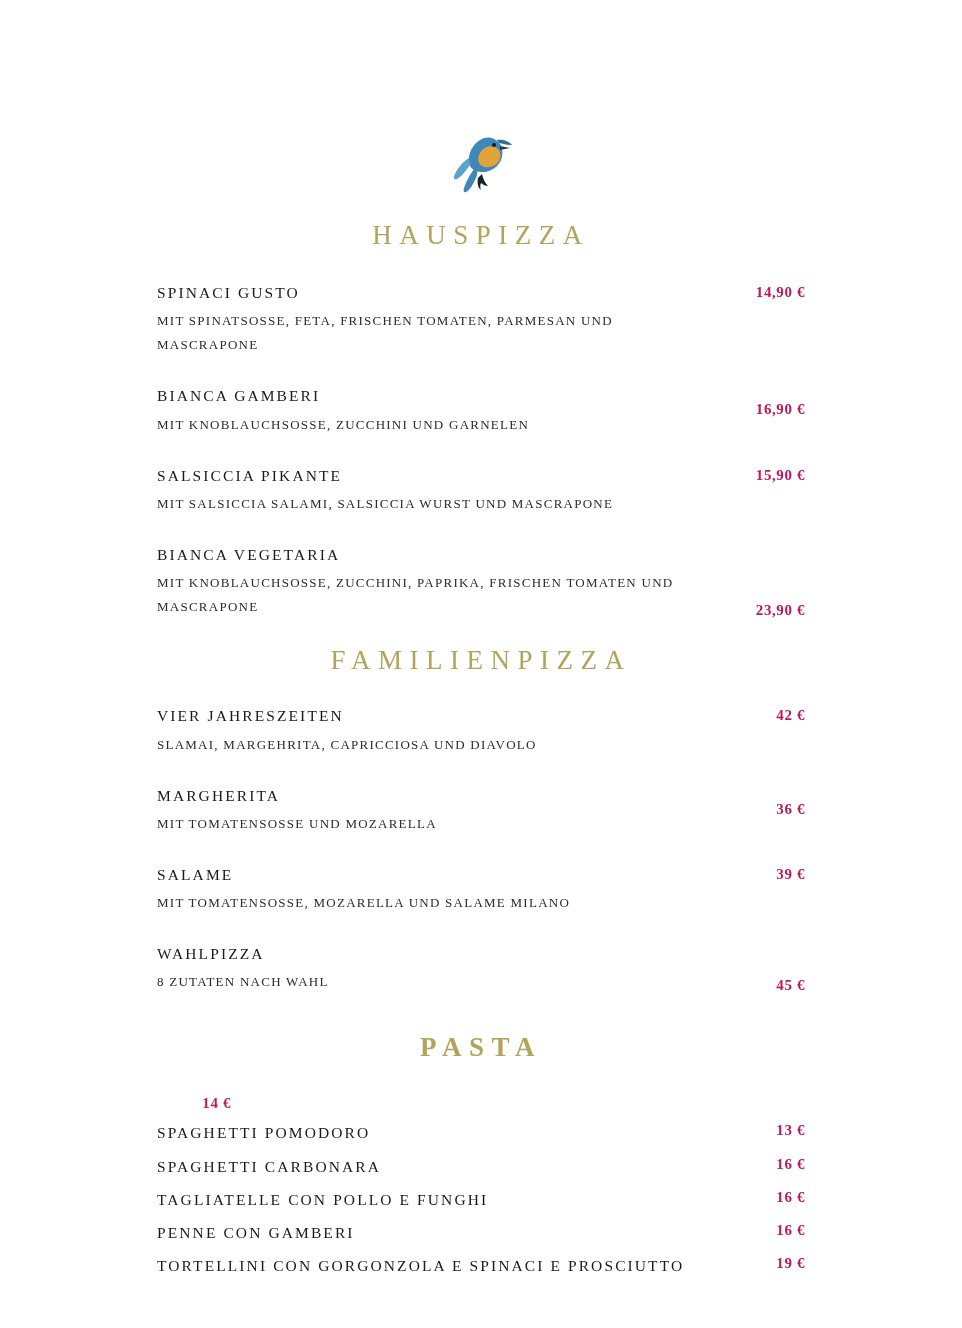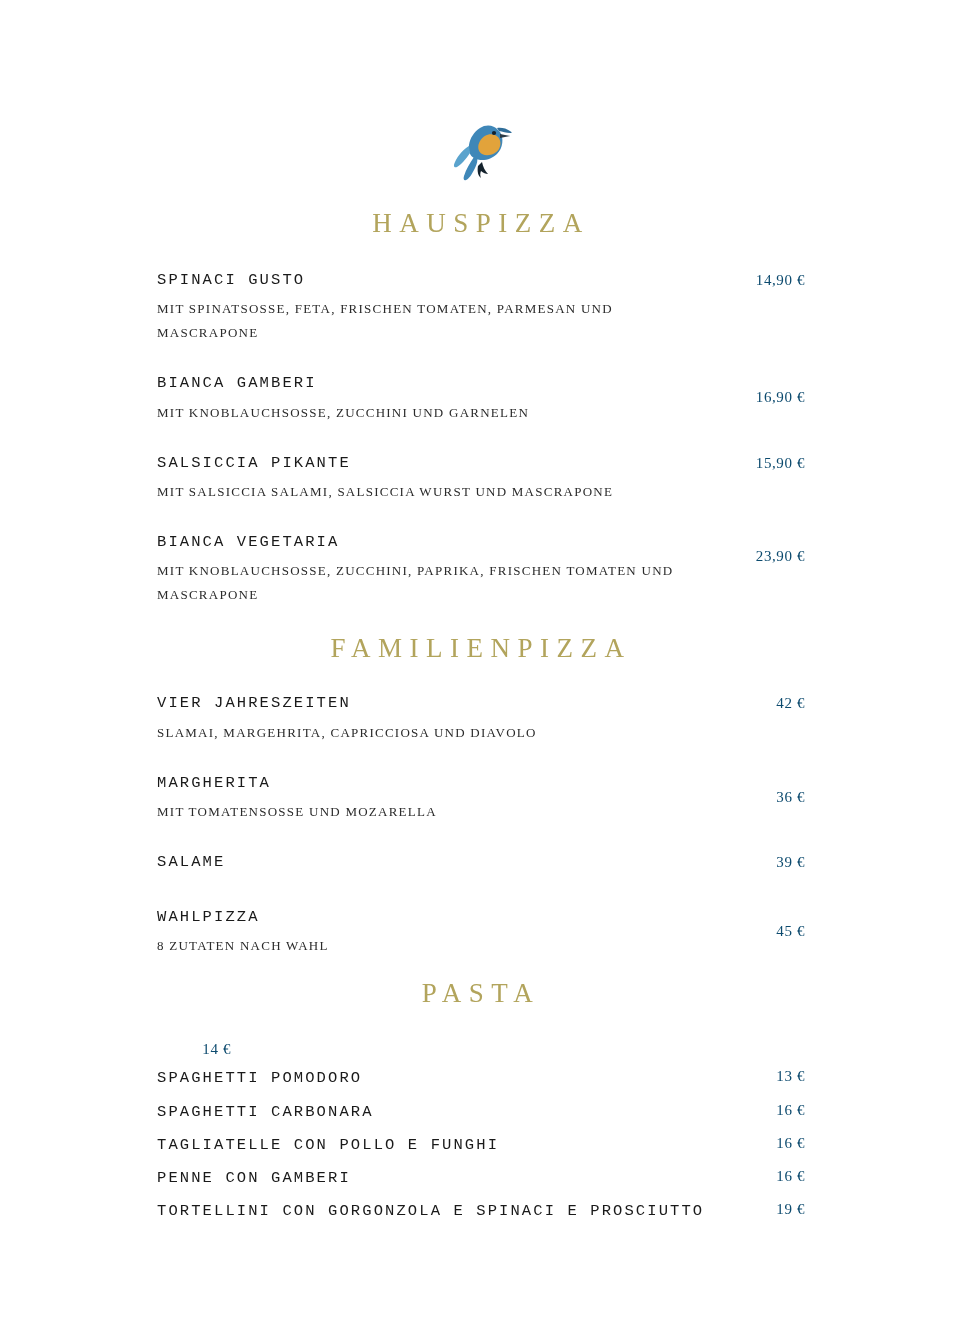--- a/index.html
+++ b/index.html
@@ -12,21 +12,21 @@
     width: 962px;
     height: 1328px;
     font-family: "Liberation Serif", serif;
     color: #1a1a1a;
     position: relative;
     overflow: hidden;
   }
   .page {
     width: 962px;
     height: 1148px;
-    padding: 0;
+    padding: 12px;
     position: relative;
   }
   .logo-wrap {
     width: 100%;
     display: flex;
     justify-content: center;
     padding-top: 118px;
     padding-bottom: 6px;
   }
   .logo {
@@ -40,40 +40,40 @@
     font-family: "Liberation Serif", serif;
     font-size: 27px;
     letter-spacing: 7.5px;
     font-weight: 400;
     margin: 0;
     padding: 0;
     text-transform: uppercase;
   }
   .section-title.hauspizza { margin-top: 18px; margin-bottom: 30px; }
   .section-title.familienpizza { margin-top: 26px; margin-bottom: 28px; }
-  .section-title.pasta { margin-top: 20px; margin-bottom: 30px; }
+  .section-title.pasta { margin-top: 38px; margin-bottom: 30px; font-weight: bold; }
 
   .menu-list {
     width: 648px;
     margin: 0 auto;
     padding: 0;
   }
   .item {
     display: flex;
     align-items: flex-start;
     justify-content: space-between;
     margin-bottom: 27px;
   }
-  .item:last-child { margin-bottom: 0; }
+  .item:last-child { margin-bottom: 0; align-items: flex-end; }
   .item-left {
     flex: 1 1 auto;
     padding-right: 24px;
   }
   .item-name {
-    font-family: Liberation Mono, monospace;
+    font-family: Liberation Serif, serif;
     font-size: 15.5px;
     letter-spacing: 2.1px;
     color: #1a1a1a;
     text-transform: uppercase;
     line-height: 1.5;
     margin: 0 0 5px 0;
   }
   .item-desc {
     font-family: "Liberation Serif", serif;
     font-size: 13px;
@@ -81,23 +81,23 @@
     color: #2b2b2b;
     text-transform: uppercase;
     line-height: 1.85;
     margin: 0;
     max-width: 520px;
   }
   .item-price {
     flex: 0 0 auto;
     font-family: "Liberation Serif", serif;
     font-size: 15px;
-    font-weight: normal;
+    font-weight: bold;
     letter-spacing: 0.6px;
-    color: #0c4a6e;
+    color: #be185d;
     white-space: nowrap;
     text-align: right;
     min-width: 74px;
     padding-top: 3px;
   }
   .item.price-mid .item-price { padding-top: 17px; }
 
   
   .pasta-list .item {
     margin-bottom: 8px;
@@ -179,20 +179,21 @@
       <div class="item-left">
         <div class="item-name">MARGHERITA</div>
         <div class="item-desc">MIT TOMATENSOSSE UND MOZARELLA</div>
       </div>
       <div class="item-price">36 €</div>
     </div>
 
     <div class="item">
       <div class="item-left">
         <div class="item-name">SALAME</div>
+        <div class="item-desc">MIT TOMATENSOSSE, MOZARELLA UND SALAME MILANO</div>
       </div>
       <div class="item-price">39 €</div>
     </div>
 
     <div class="item price-mid">
       <div class="item-left">
         <div class="item-name">WAHLPIZZA</div>
         <div class="item-desc">8 ZUTATEN NACH WAHL</div>
       </div>
       <div class="item-price">45 €</div>

